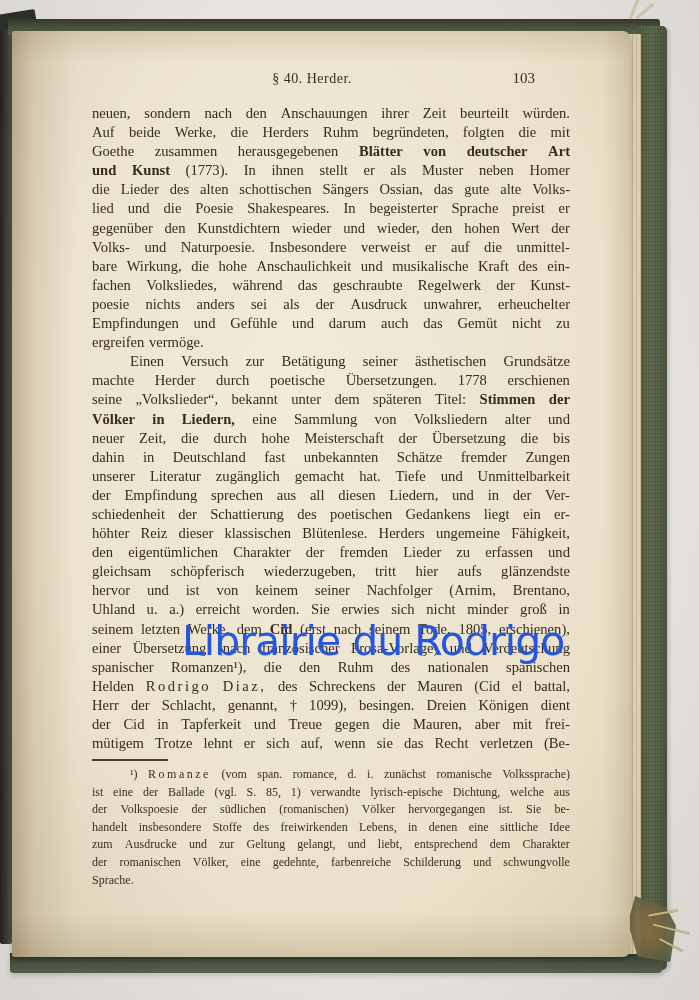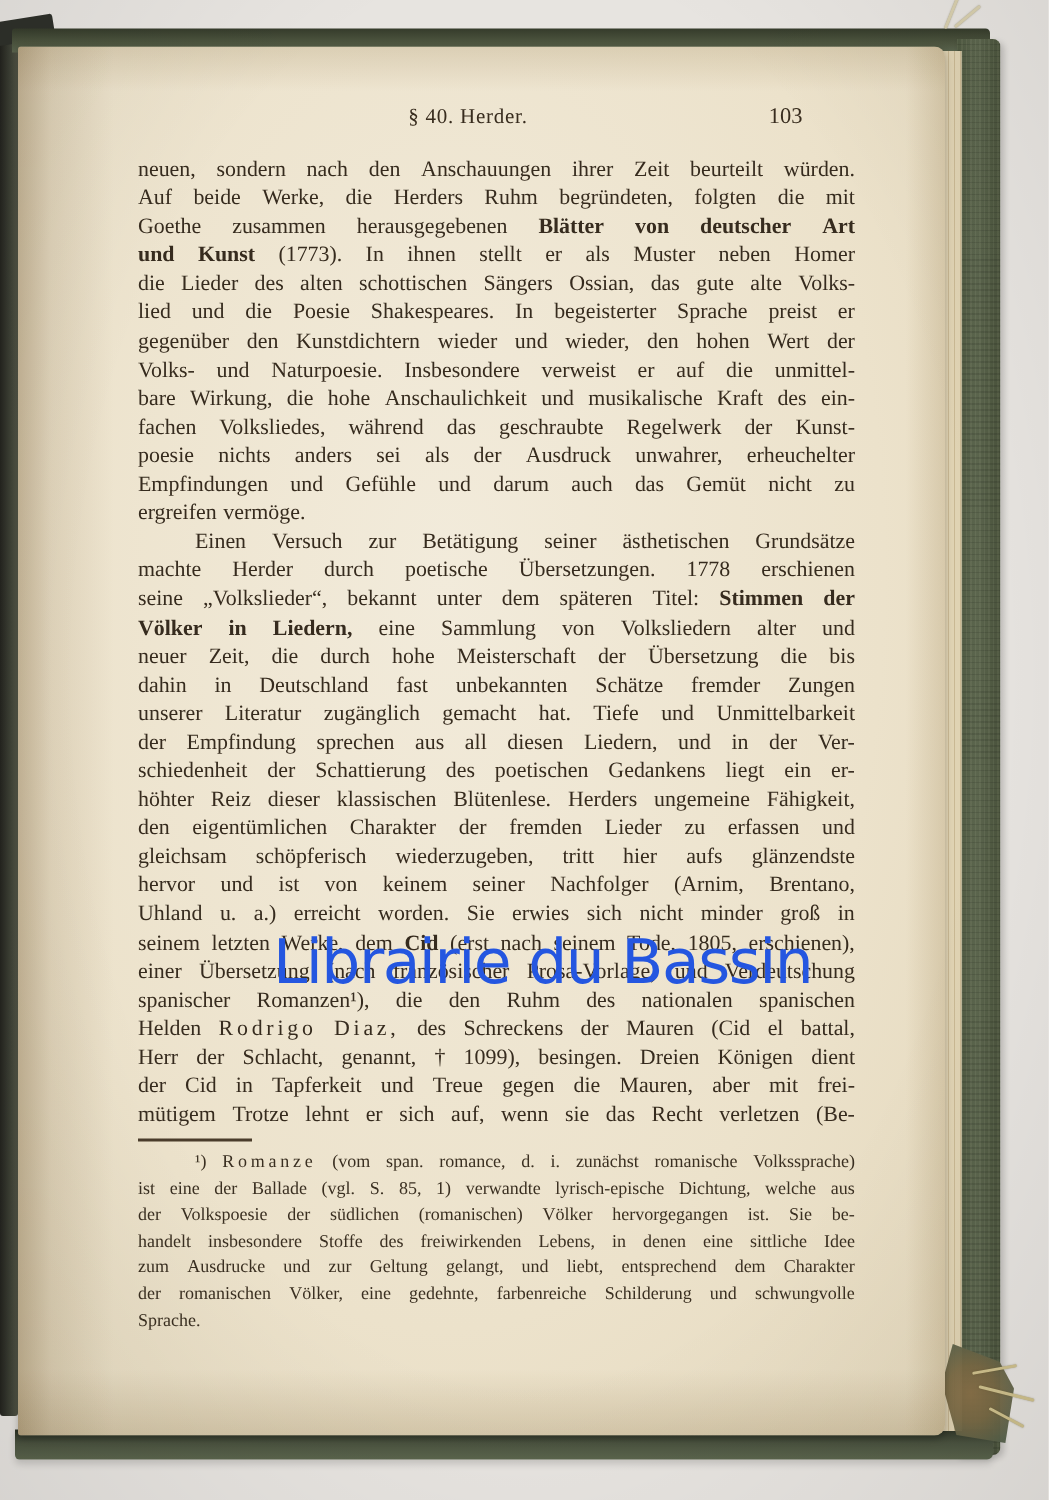--- a/index.html
+++ b/index.html
@@ -591,13 +591,13 @@
       <span>farbenreiche</span>
       <span>Schilderung</span>
       <span>und</span>
       <span>schwungvolle</span>
     </div>
     <div class="tline nojust">
       <span>Sprache.</span>
     </div>
   </div>
 
-<div class="watermark" style="color: rgb(36, 86, 224);">Librairie du Bassin</div>
+<div class="watermark" style="color: rgb(36, 86, 224);">Librairie du Rodrigo</div>
 
 </body></html>

